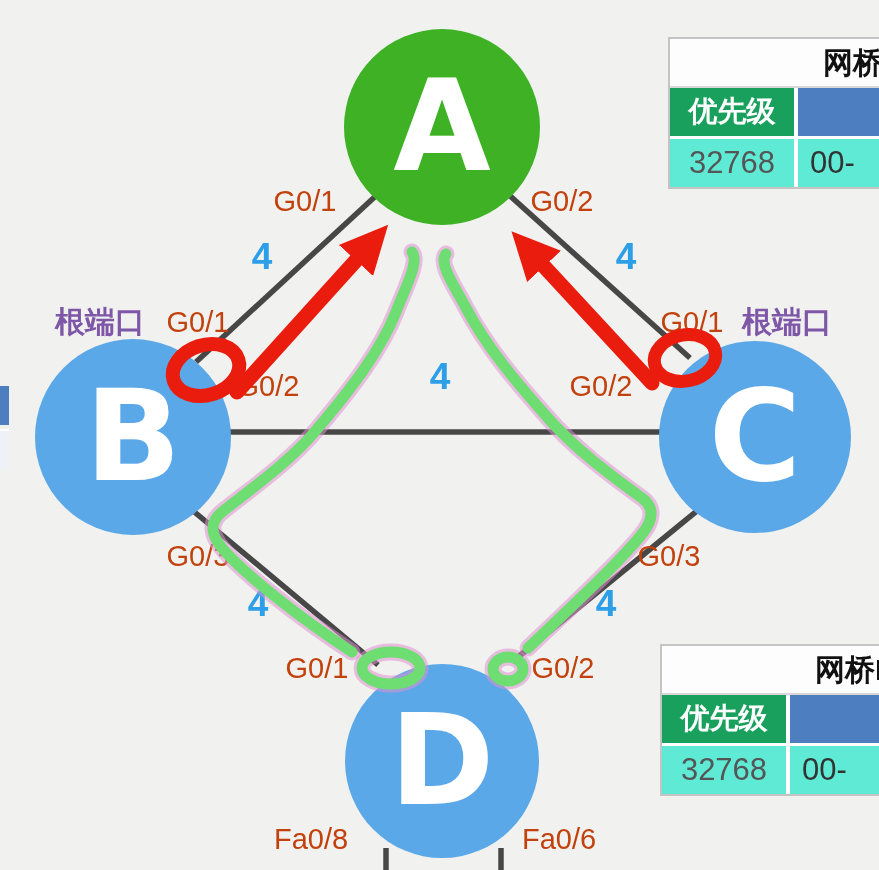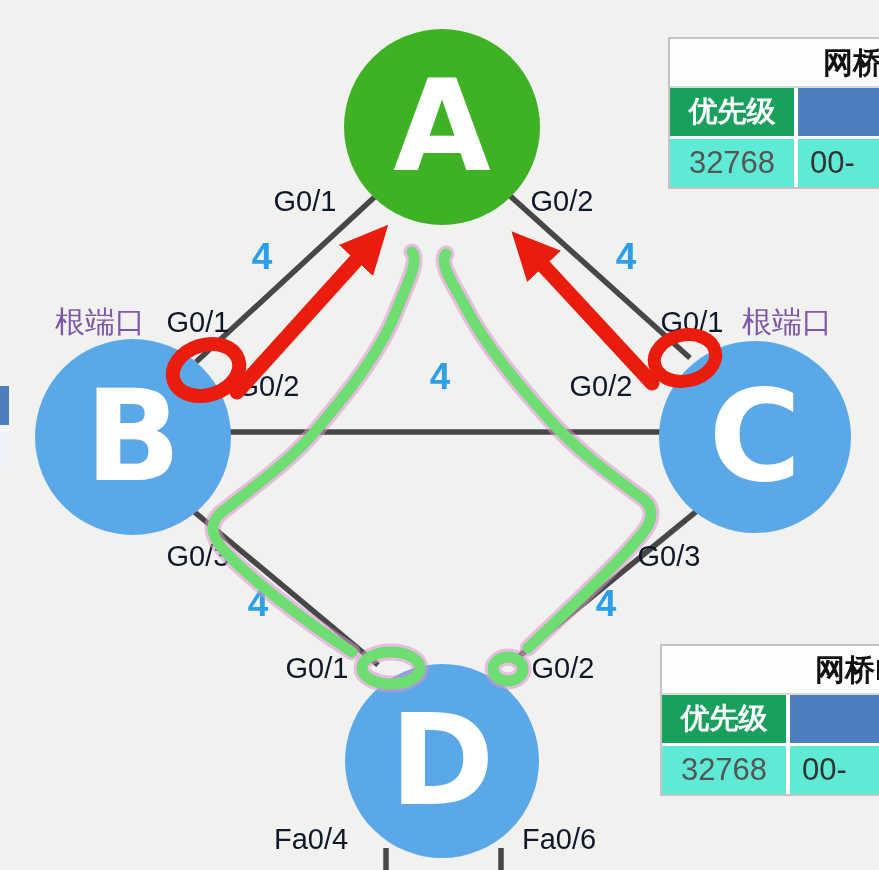--- a/index.html
+++ b/index.html
@@ -22,24 +22,24 @@
     user-select:none;
   }
   .node-a{left:344px;top:29px;width:196px;height:196px;background:#3eb224;}
   .node-b{left:35px;top:339px;width:196px;height:196px;background:#5ba8e8;}
   .node-c{left:659px;top:341px;width:192px;height:192px;background:#5ba8e8;}
   .node-d{left:345px;top:664px;width:194px;height:194px;background:#5ba8e8;}
 
   
   .lbl{
     position:absolute;transform:translate(-50%,-50%);
-    white-space:nowrap;color:#0f172a;font-size:29px;
+    white-space:nowrap;color:#c2410c;font-size:29px;
   }
   .cost{color:#2d9fe8;font-weight:bold;font-size:37px;}
-  .rootp{color:#7e57a8;font-weight:normal;font-size:30px;}
+  .rootp{color:#7e57a8;font-weight:bold;font-size:30px;}
 
   .port-a-left{left:305px;top:201px;}
   .port-a-right{left:562px;top:201px;}
   .root-left{left:100px;top:322px;}
   .port-b-top{left:198px;top:322px;}
   .port-b-right{left:268px;top:386px;}
   .port-c-left{left:601px;top:386px;}
   .port-c-top{left:692px;top:322px;}
   .root-right{left:787px;top:322px;}
   .port-b-bottom{left:198px;top:556px;}
@@ -119,21 +119,21 @@
   <span class="lbl rootp root-left">根端口</span>
   <span class="lbl port-b-top">G0/1</span>
   <span class="lbl port-b-right">G0/2</span>
   <span class="lbl port-c-left">G0/2</span>
   <span class="lbl port-c-top">G0/1</span>
   <span class="lbl rootp root-right">根端口</span>
   <span class="lbl port-b-bottom">G0/3</span>
   <span class="lbl port-c-bottom">G0/3</span>
   <span class="lbl port-d-left">G0/1</span>
   <span class="lbl port-d-right">G0/2</span>
-  <span class="lbl port-d-fa1">Fa0/4</span>
+  <span class="lbl port-d-fa1">Fa0/8</span>
   <span class="lbl port-d-fa2">Fa0/6</span>
 
   <span class="lbl cost cost-ab">4</span>
   <span class="lbl cost cost-ac">4</span>
   <span class="lbl cost cost-bc">4</span>
   <span class="lbl cost cost-bd">4</span>
   <span class="lbl cost cost-cd">4</span>
 
   <svg class="layer" width="879" height="870">
     <defs>

